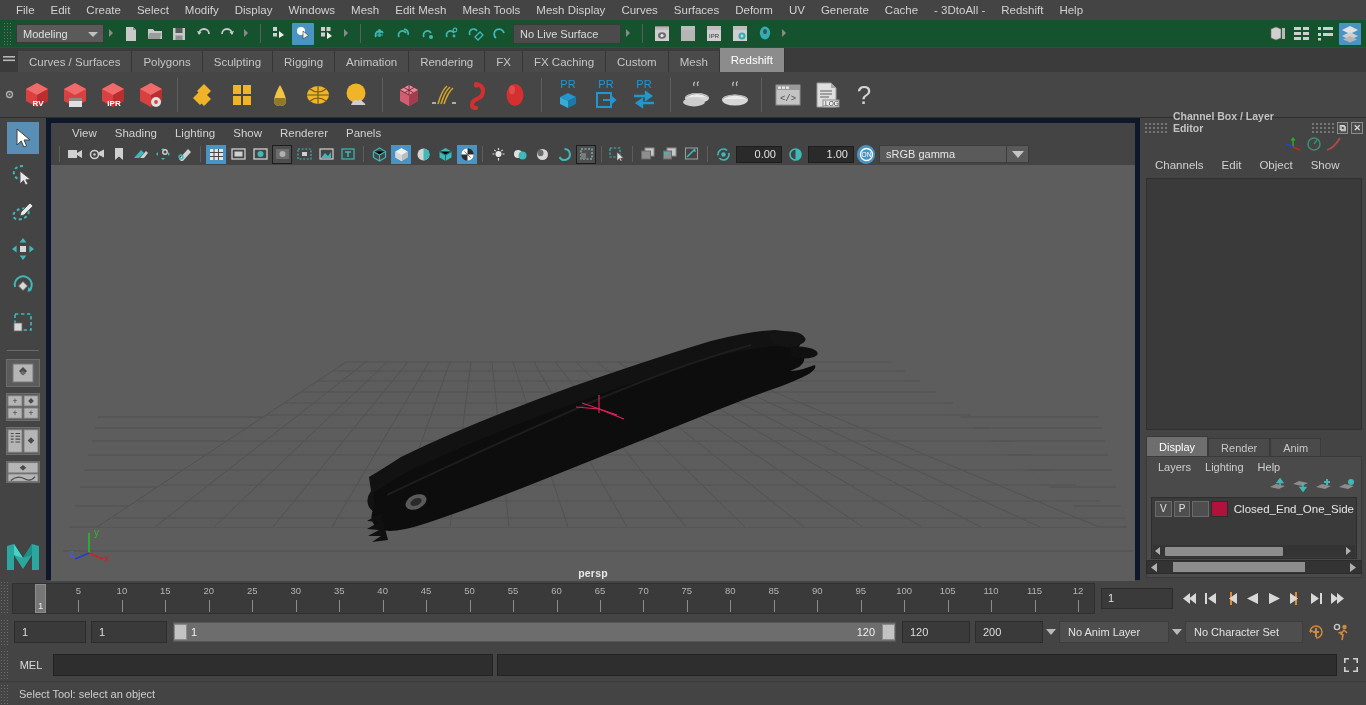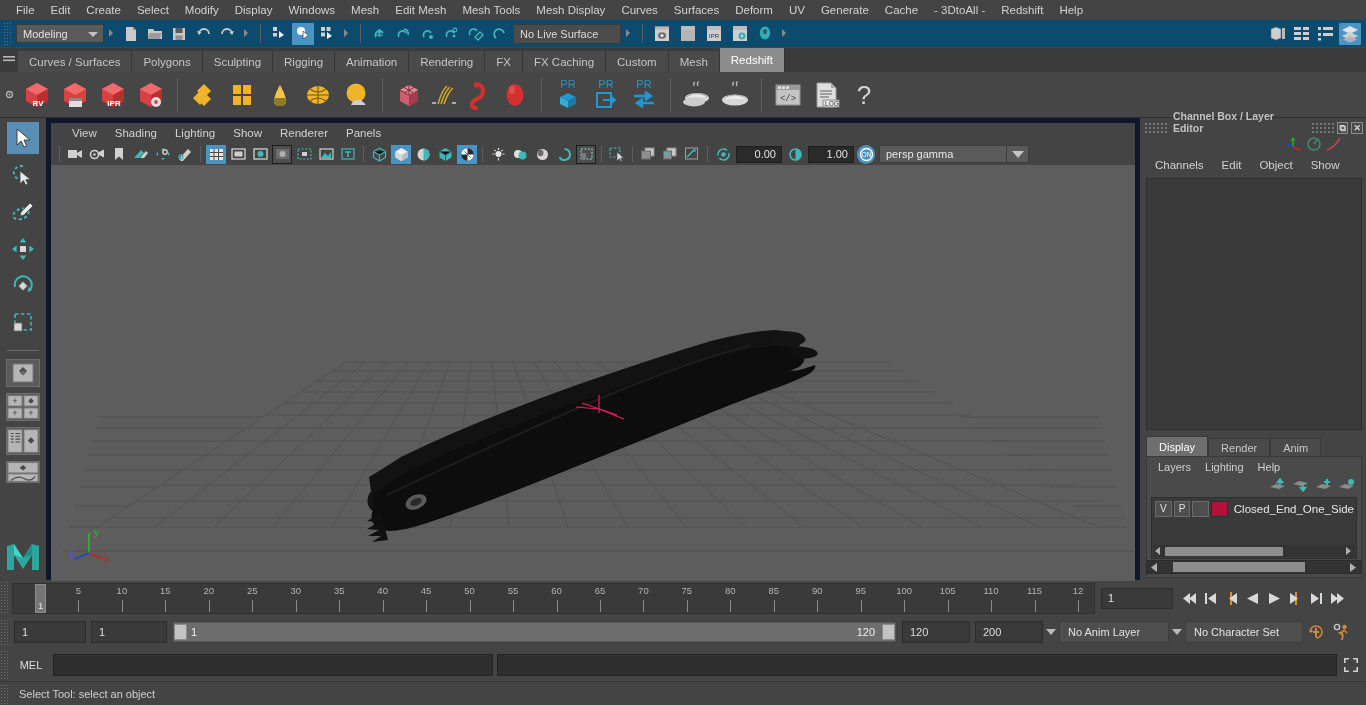--- a/index.html
+++ b/index.html
@@ -18,21 +18,21 @@
     background:#444444; display:flex; align-items:center; padding-left:8px;
   }
   #menubar .mi {
     font-size:11.5px; color:#d2d2d2; padding:0 8px; line-height:20px;
     white-space:nowrap; cursor:default;
   }
 
   
   #statusline {
     position:absolute; left:0; top:20px; width:1366px; height:27px;
-    background:#0c4a6e; display:flex; align-items:center;
+    background:#14532d; display:flex; align-items:center;
   }
   .gripdots {
     width:9px; height:23px; margin:0 2px 0 3px; flex:0 0 auto;
     background-image:
       radial-gradient(circle, #6d6d6d 0.8px, transparent 1px);
     background-size:3px 3px;
   }
   .sep-bar {
     width:1px; height:19px; background:#5d5d5d; margin:0 6px; flex:0 0 auto;
   }
@@ -1009,21 +1009,21 @@
         </svg>
     </div>
     <div class="vt-num">1.00</div>
     <div class="vt-icon on" style="width:18px;border-radius:9px">
       <svg width="15" height="15" viewBox="0 0 15 15">
           <circle cx="7.5" cy="7.5" r="6" fill="none" stroke="#ffffff" stroke-width="1.3"></circle>
           <text x="7.5" y="10.3" font-size="6.6" fill="#ffffff" text-anchor="middle" font-family="Liberation Sans, sans-serif">ON</text>
         </svg>
     </div>
     <div id="colormgmt">
-      <span>persp gamma</span>
+      <span>sRGB gamma</span>
     </div>
     <div id="colormgmt-arrow">
       <i style="border-left:6px solid transparent;border-right:6px solid transparent;border-top:7px solid #c4c4c4;display:block"></i>
     </div>
   </div>
 
   <div id="vp-canvas">
     <svg width="1092" height="418" viewBox="0 0 1092 418" style="display:block">
       <rect width="1092" height="418" fill="#5d5d5d"></rect>
 
@@ -1114,20 +1114,21 @@
       <svg width="46" height="44" viewBox="0 0 46 44">
         <line x1="20" y1="30" x2="20" y2="10" stroke="#22c022" stroke-width="1.6"></line>
         <text x="25" y="13" font-size="10" fill="#22c022" font-family="Liberation Sans, sans-serif">y</text>
         <line x1="20" y1="30" x2="34" y2="36" stroke="#d02020" stroke-width="1.6"></line>
         <text x="35" y="39" font-size="10" fill="#d02020" font-family="Liberation Sans, sans-serif">x</text>
         <line x1="20" y1="30" x2="6" y2="36" stroke="#2040d0" stroke-width="1.6"></line>
         <text x="0" y="34" font-size="10" fill="#4060e8" font-family="Liberation Sans, sans-serif">z</text>
       </svg>
     </div>
 
+    <div id="persp-label">persp</div>
   </div>
 </div>
 
 <div id="rightpanel">
   <div id="rp-title">
     <div class="dots"></div>
     <div class="t">Channel Box / Layer Editor</div>
     <div class="dots"></div>
     <div style="flex:1 1 auto"></div>
     <div class="winbtn">⧉</div>

